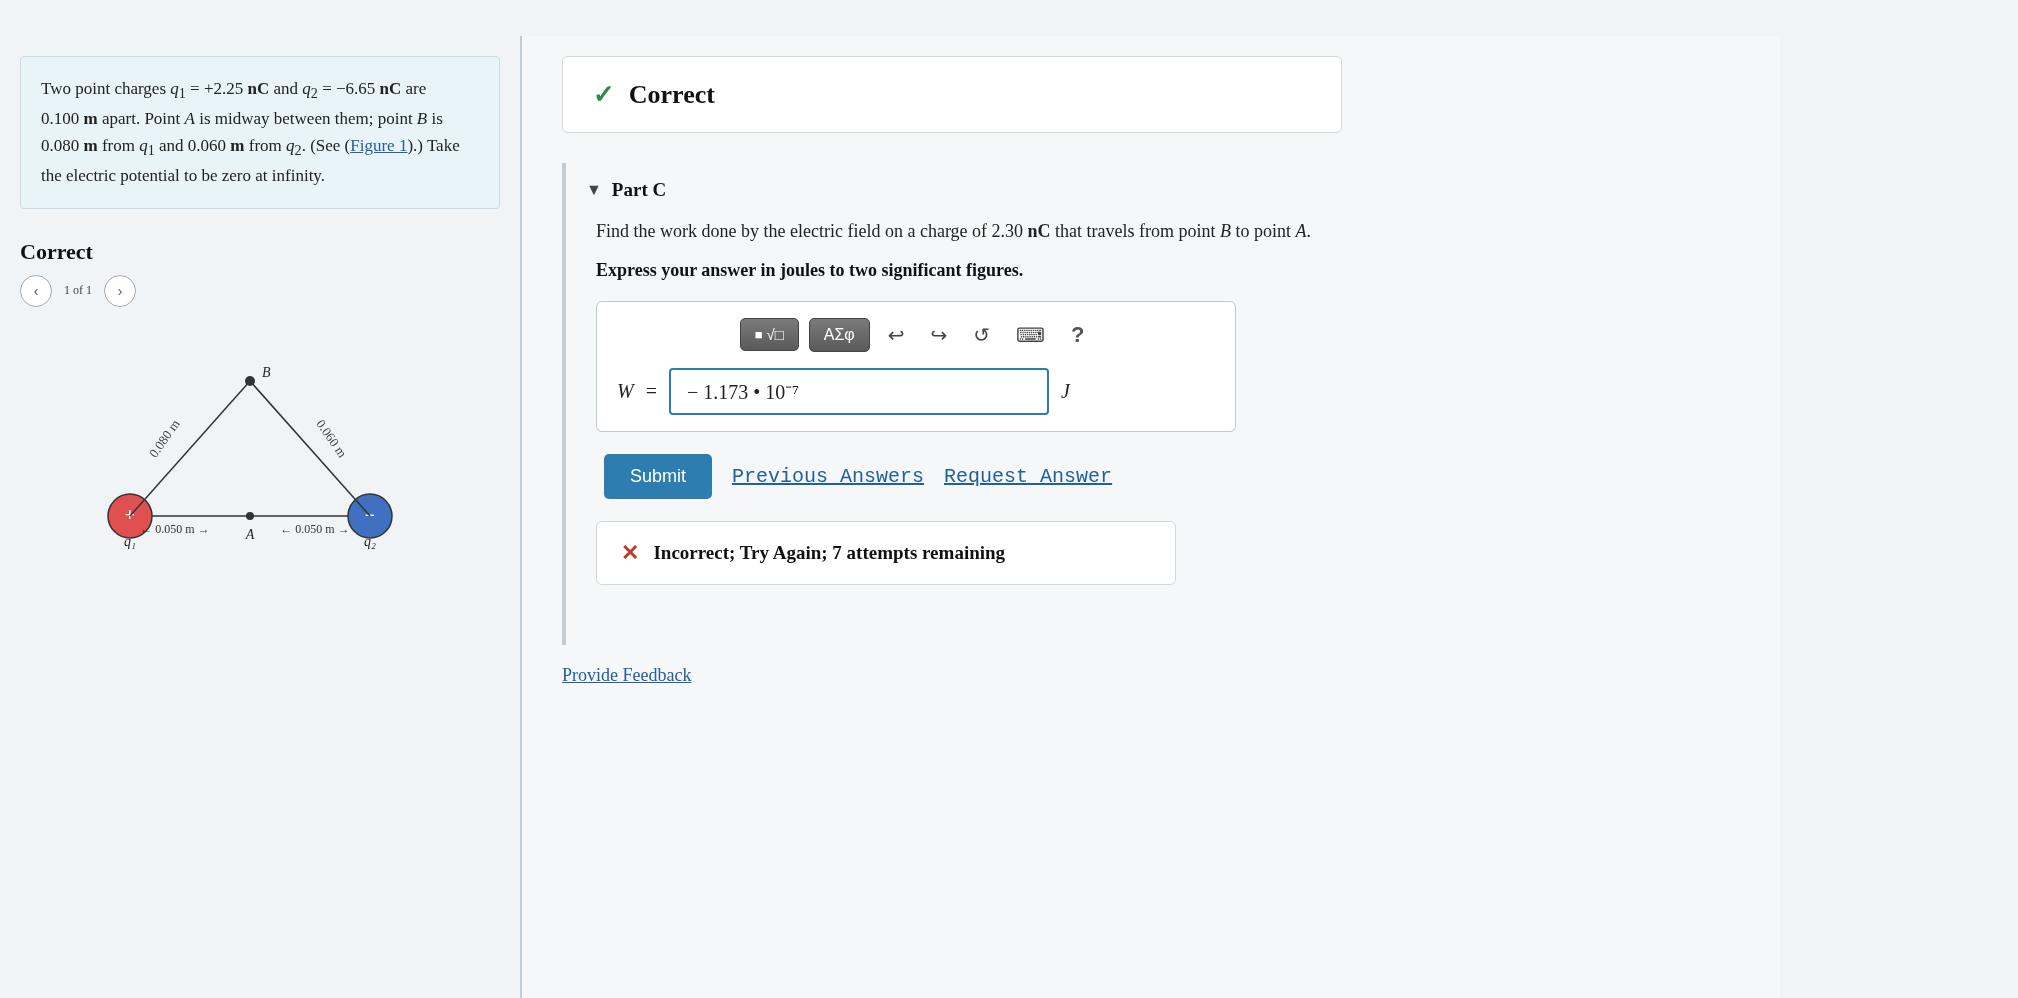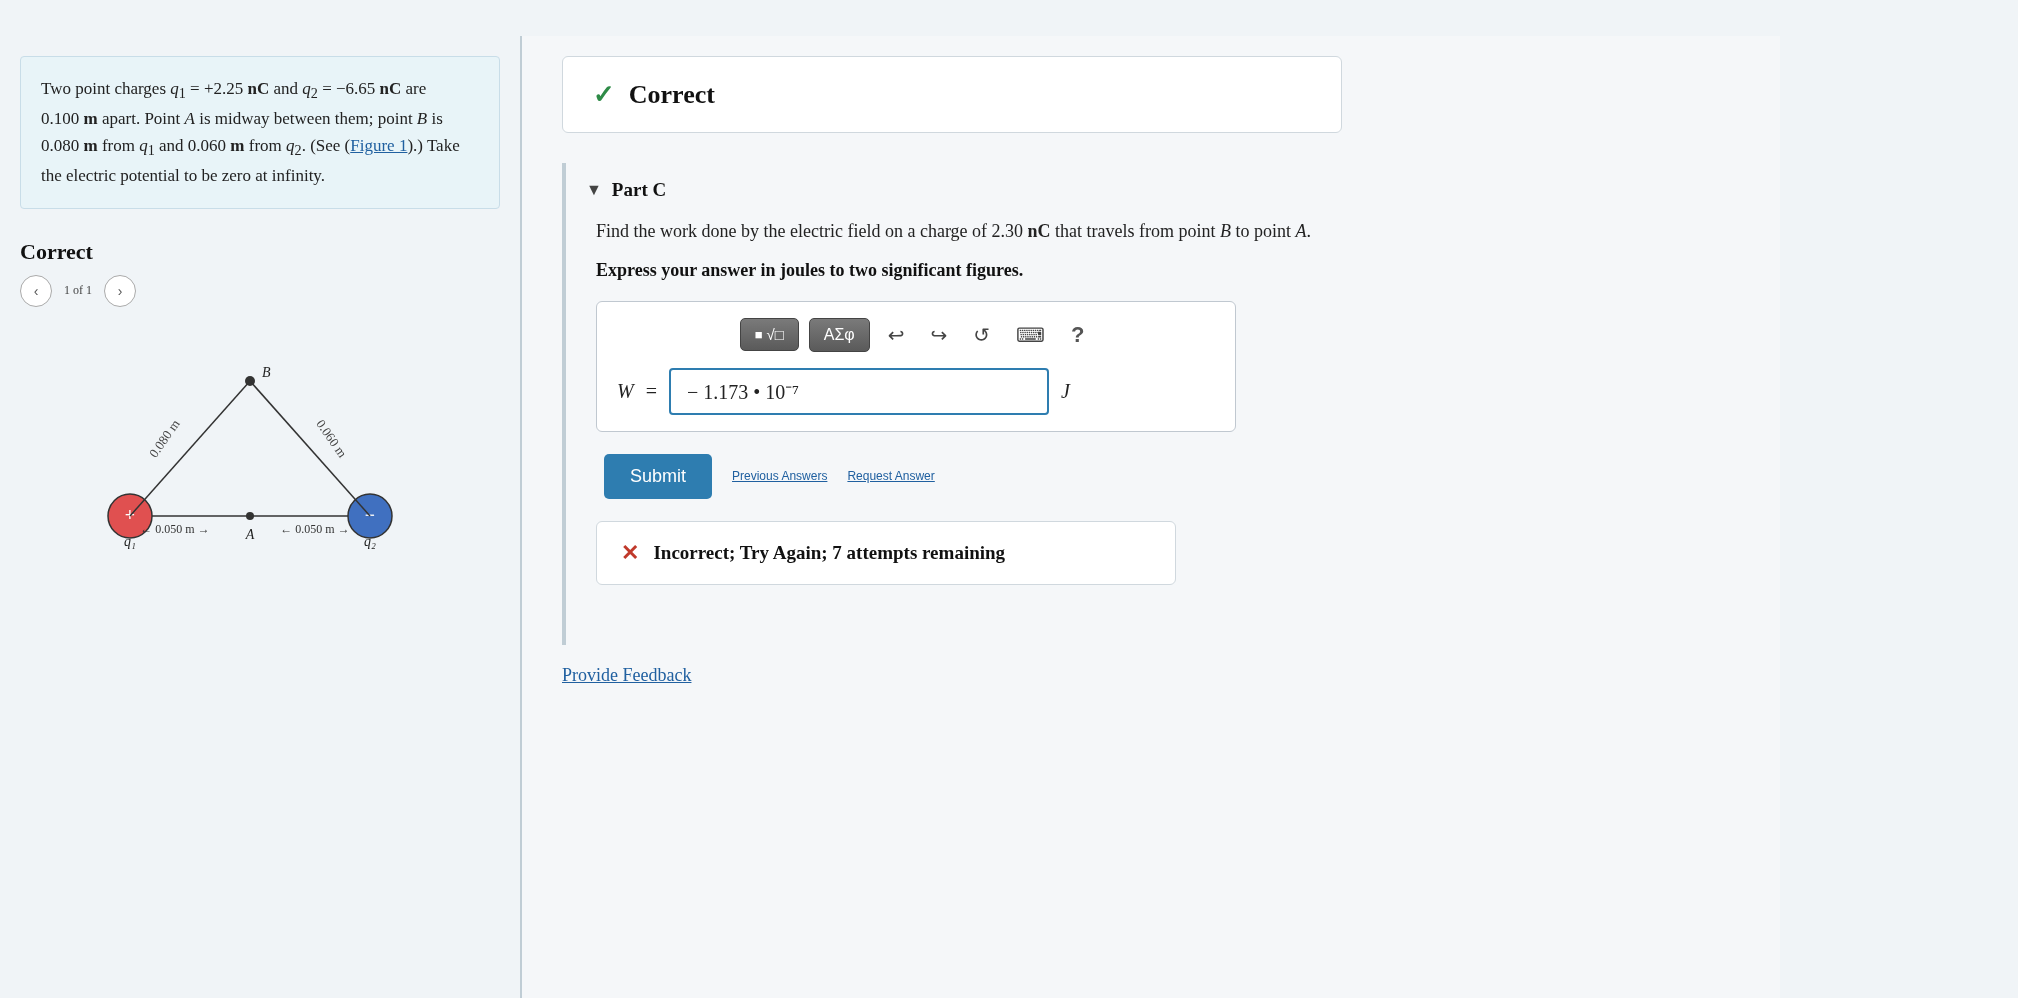--- a/index.html
+++ b/index.html
@@ -251,26 +251,26 @@
       border: none;
       border-radius: 5px;
       padding: 12px 26px;
       font-size: 18px;
       cursor: pointer;
       font-family: Arial, sans-serif;
     }
 
     .link-btn {
       color: #2060a0;
-      font-size: 12px;
+      font-size: 20px;
       text-decoration: underline;
       cursor: pointer;
       background: none;
       border: none;
-      font-family: Liberation Sans, sans-serif;
+      font-family: Liberation Mono, monospace;
     }
 
     
     .incorrect-banner {
       background: #fff;
       border: 1px solid #d0d8de;
       border-radius: 6px;
       padding: 18px 24px;
       display: flex;
       align-items: center;

